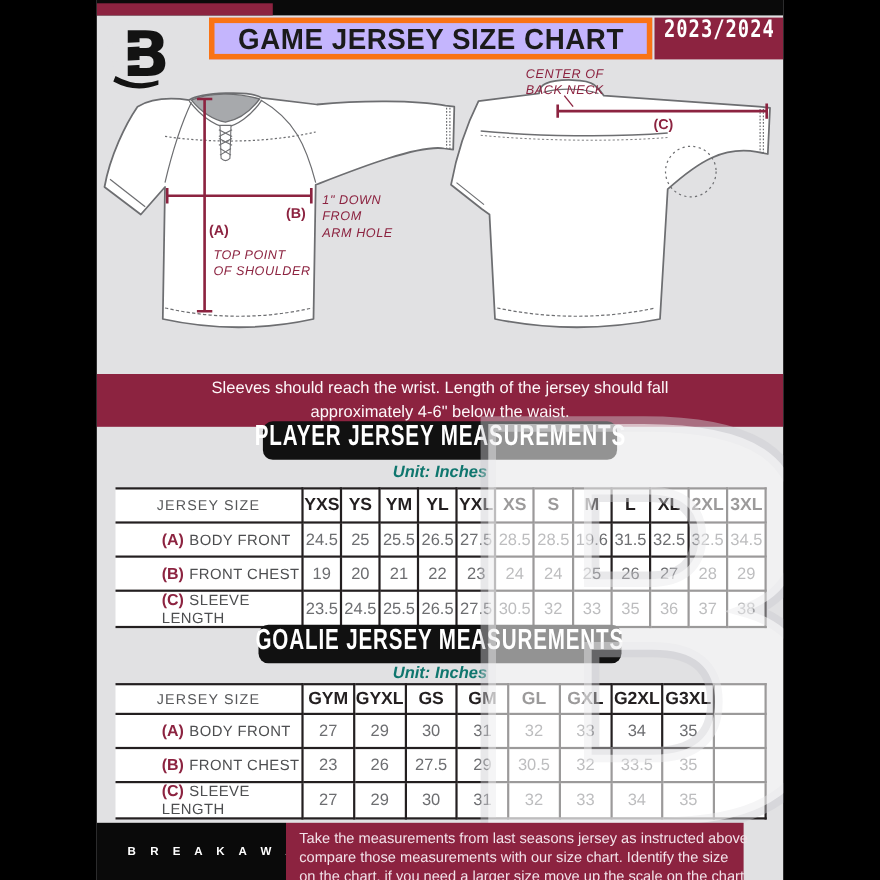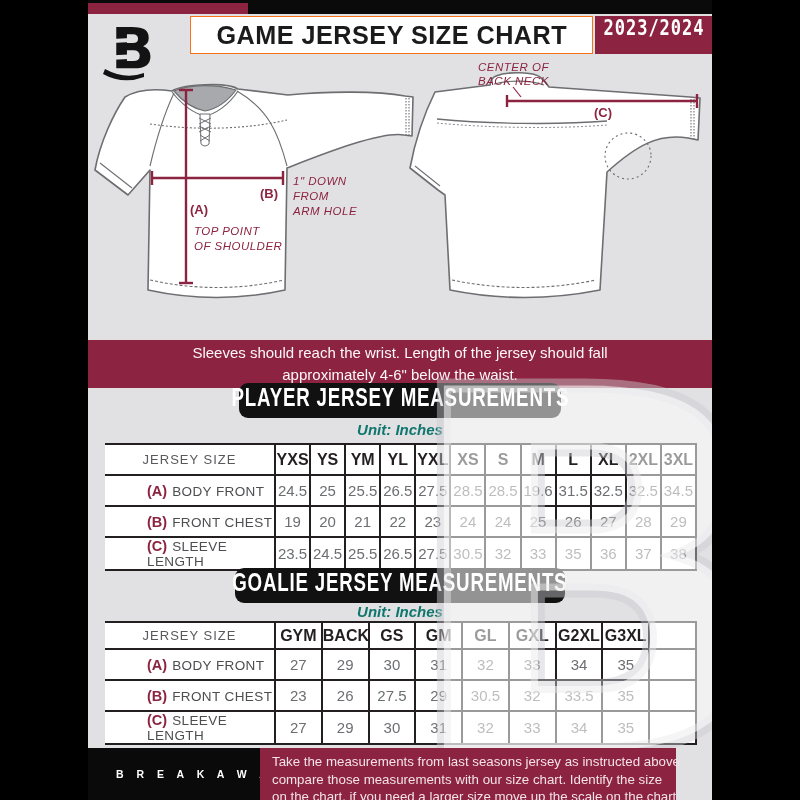--- a/index.html
+++ b/index.html
@@ -6,22 +6,22 @@
   body{width:800px;height:800px;background:#000;position:relative;
        font-family:"Liberation Sans",sans-serif;overflow:hidden;}
   .content{position:absolute;left:88px;top:0;width:624px;height:800px;
            background:#e1e1e3;overflow:hidden;}
 
   
   .top-strip{position:absolute;top:0;left:0;width:624px;height:14px;background:#0a0a0a;}
   .top-accent{position:absolute;top:3px;left:0;width:160px;height:11px;background:#8c2340;}
 
   
-  .title-box{position:absolute;left:102px;top:16px;width:403px;height:38px;background:#ffffff;
-             border:1px solid #f97316;box-sizing:border-box;display:flex;align-items:center;justify-content:center;}
+  .title-box{position:absolute;left:102px;top:16px;width:403px;height:38px;background:#c4b5fd;
+             border:5px solid #f97316;box-sizing:border-box;display:flex;align-items:center;justify-content:center;}
   .title-box span{font-size:26px;font-weight:bold;color:#1b1b1b;letter-spacing:.5px;white-space:nowrap;
              transform:scale(.97,1.02);}
   .season-box{position:absolute;left:507px;top:16px;width:117px;height:38px;background:#8c2340;
              display:flex;align-items:flex-start;justify-content:center;}
   .season-box span{font-family:"DejaVu Sans Mono",monospace;font-weight:bold;font-size:19px;color:#fff;
              letter-spacing:1px;white-space:nowrap;transform:scale(.9,1.15);}
   .logo{position:absolute;left:10px;top:18px;width:75px;height:64px;}
 
   
   .diagram{position:absolute;left:0;top:14px;}
@@ -266,21 +266,21 @@
         <col>
         <col>
         <col>
         <col>
         <col>
     </colgroup>
     <tbody>
         <tr class="hdr">
       <td class="lbl">JERSEY SIZE</td>
       <td>GYM</td>
-      <td>BACK</td>
+      <td>GYXL</td>
       <td>GS</td>
       <td>GM</td>
       <td>GL</td>
       <td>GXL</td>
       <td>G2XL</td>
       <td>G3XL</td>
       <td></td>
     </tr>
     <tr>
       <td class="lbl rowlbl"><b>(A)</b><span>BODY FRONT</span></td>

